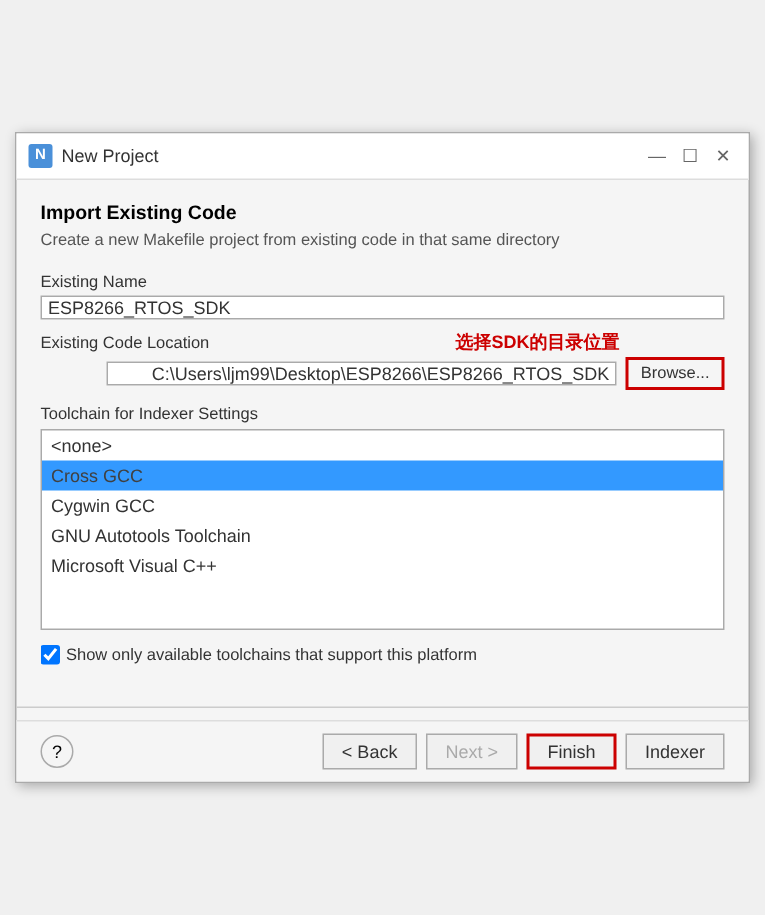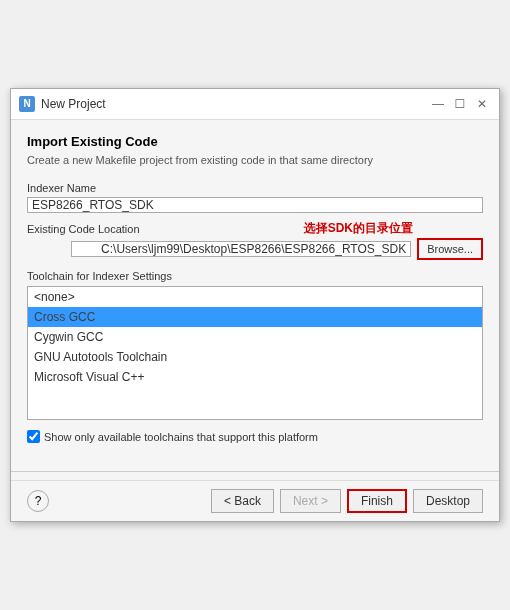--- a/index.html
+++ b/index.html
@@ -250,21 +250,21 @@
       <button class="title-btn">☐</button>
       <button class="title-btn close">✕</button>
     </div>
   </div>
 
   <div class="content">
     <div class="section-title">Import Existing Code</div>
     <div class="section-desc">Create a new Makefile project from existing code in that same directory</div>
 
     
-    <div class="field-label">Indexer Name</div>
+    <div class="field-label">Existing Name</div>
     <input type="text" class="text-input" value="ESP8266_RTOS_SDK" style="">
 
     
     <div class="field-label">Existing Code Location</div>
     <div class="row-with-button">
       <span class="chinese-annotation">选择SDK的目录位置</span>
       <input type="text" class="text-input" value="C:\Users\ljm99\Desktop\ESP8266\ESP8266_RTOS_SDK" style="">
       <button class="browse-btn">Browse...</button>
     </div>
 
@@ -290,15 +290,15 @@
   </div>
 
   <hr class="divider">
 
   <div class="footer">
     <button class="help-btn">?</button>
     <div class="spacer"></div>
     <button class="footer-btn">&lt; Back</button>
     <button class="footer-btn" disabled="">Next &gt;</button>
     <button class="footer-btn finish-btn">Finish</button>
-    <button class="footer-btn">Desktop</button>
+    <button class="footer-btn">Indexer</button>
   </div>
 </div>
 
 </body></html>

